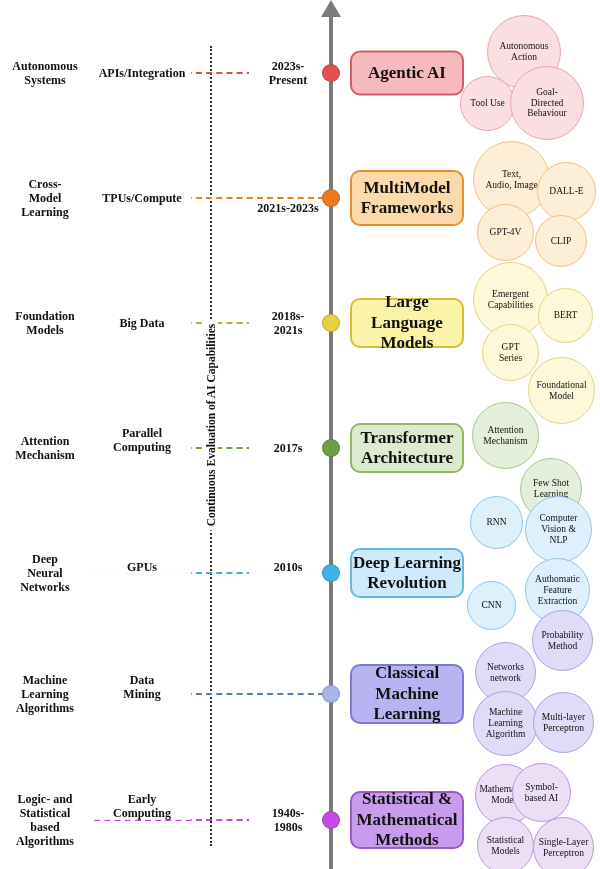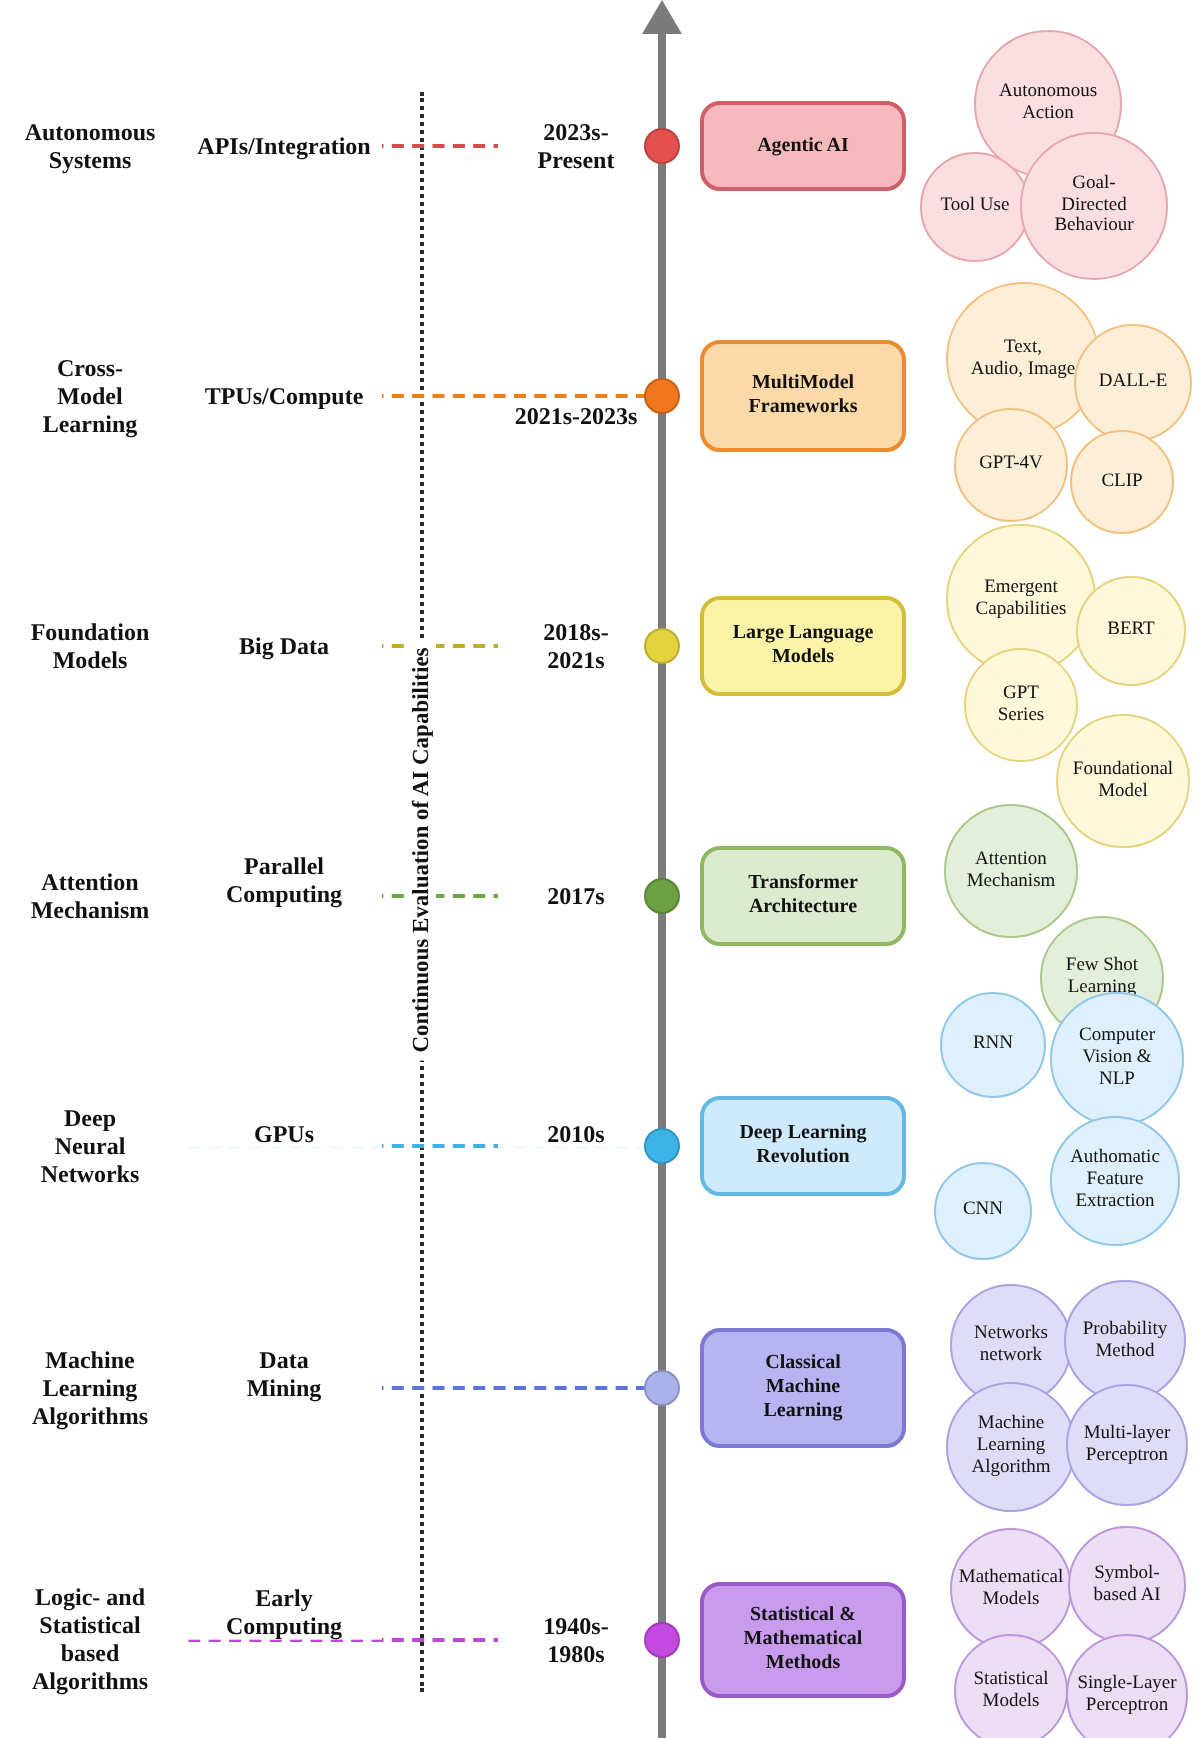--- a/index.html
+++ b/index.html
@@ -25,24 +25,24 @@
   .dash{position:absolute; left:84px; width:240px; height:0;
     border-top:2px dashed var(--line); z-index:1;}
   .label{position:absolute; transform:translateY(-50%); text-align:center;
     font-weight:bold; font-size:12px; line-height:1.18; white-space:pre-line;
     background:#fff; z-index:2; padding:0 1px;}
   .cat{left:0; width:88px;}
   .enabler{left:93px; width:96px;}
   .period{left:249px; width:76px;}
   .dot{position:absolute; left:322px; width:18px; height:18px; border-radius:50%;
     background:var(--dot); border:1px solid rgba(0,0,0,0.18); box-sizing:border-box; z-index:2;}
-  .era-box{position:absolute; left:350px; width:103px; transform:translateY(-50%);
+  .era-box{position:absolute; left:350px; width:114px; transform:translateY(-50%);
     border-radius:10px; background:var(--box-bg); border:2px solid var(--box-border);
     display:flex; align-items:center; justify-content:center; text-align:center;
-    font-weight:bold; font-size:10px; line-height:1.2; white-space:pre-line;
+    font-weight:bold; font-size:17px; line-height:1.2; white-space:pre-line;
     box-sizing:border-box; z-index:2;}
   .bubble{position:absolute; border-radius:50%; background:var(--bub-bg);
     border:1.2px solid var(--bub-border); box-sizing:border-box;
     display:flex; align-items:center; justify-content:center; text-align:center;
     font-size:9.5px; line-height:1.15; white-space:pre-line; z-index:1; padding:2px;}
 </style>
 </head>
 <body>
 
 <div class="canvas">
@@ -147,21 +147,21 @@
 Learning
 Algorithms</div>
     <div class="label enabler" style="top:687px">Data
 Mining</div>
     <div class="dot" style="top:685px"></div>
     <div class="era-box" style="top:694px;height:60px">Classical
 Machine
 Learning</div>
     <div class="bubble" style="left:475px;top:642px;width:61px;height:61px">Networks
 network</div>
-    <div class="bubble" style="left:532px;top:640px;width:61px;height:61px">Probability
+    <div class="bubble" style="left:532px;top:610px;width:61px;height:61px">Probability
 Method</div>
     <div class="bubble" style="left:473px;top:691px;width:65px;height:65px">Machine
 Learning
 Algorithm</div>
     <div class="bubble" style="left:533px;top:692px;width:61px;height:61px">Multi-layer
 Perceptron</div>
   </div>
 
   <div class="row" style="--line: #bb4ad6; --dot: #c44ae2; --box-bg: #c99bed; --box-border: #9a5ac6; --bub-bg: #ebdef5; --bub-border: #bd96da;">
     <div class="dash" style="top:819px"></div>
@@ -172,21 +172,21 @@
     <div class="label enabler" style="top:806px">Early
 Computing</div>
     <div class="label period" style="top:820px">1940s-
 1980s</div>
     <div class="dot" style="top:811px"></div>
     <div class="era-box" style="top:820px;height:58px">Statistical &amp;
 Mathematical
 Methods</div>
     <div class="bubble" style="left:475px;top:764px;width:61px;height:61px">Mathematical
 Models</div>
-    <div class="bubble" style="left:534px;top:763px;width:59px;height:59px">Symbol-
+    <div class="bubble" style="left:512px;top:763px;width:59px;height:59px">Symbol-
 based AI</div>
     <div class="bubble" style="left:477px;top:817px;width:57px;height:57px">Statistical
 Models</div>
     <div class="bubble" style="left:533px;top:817px;width:61px;height:61px">Single-Layer
 Perceptron</div>
   </div>
 
 </div>
 
 </body></html>

